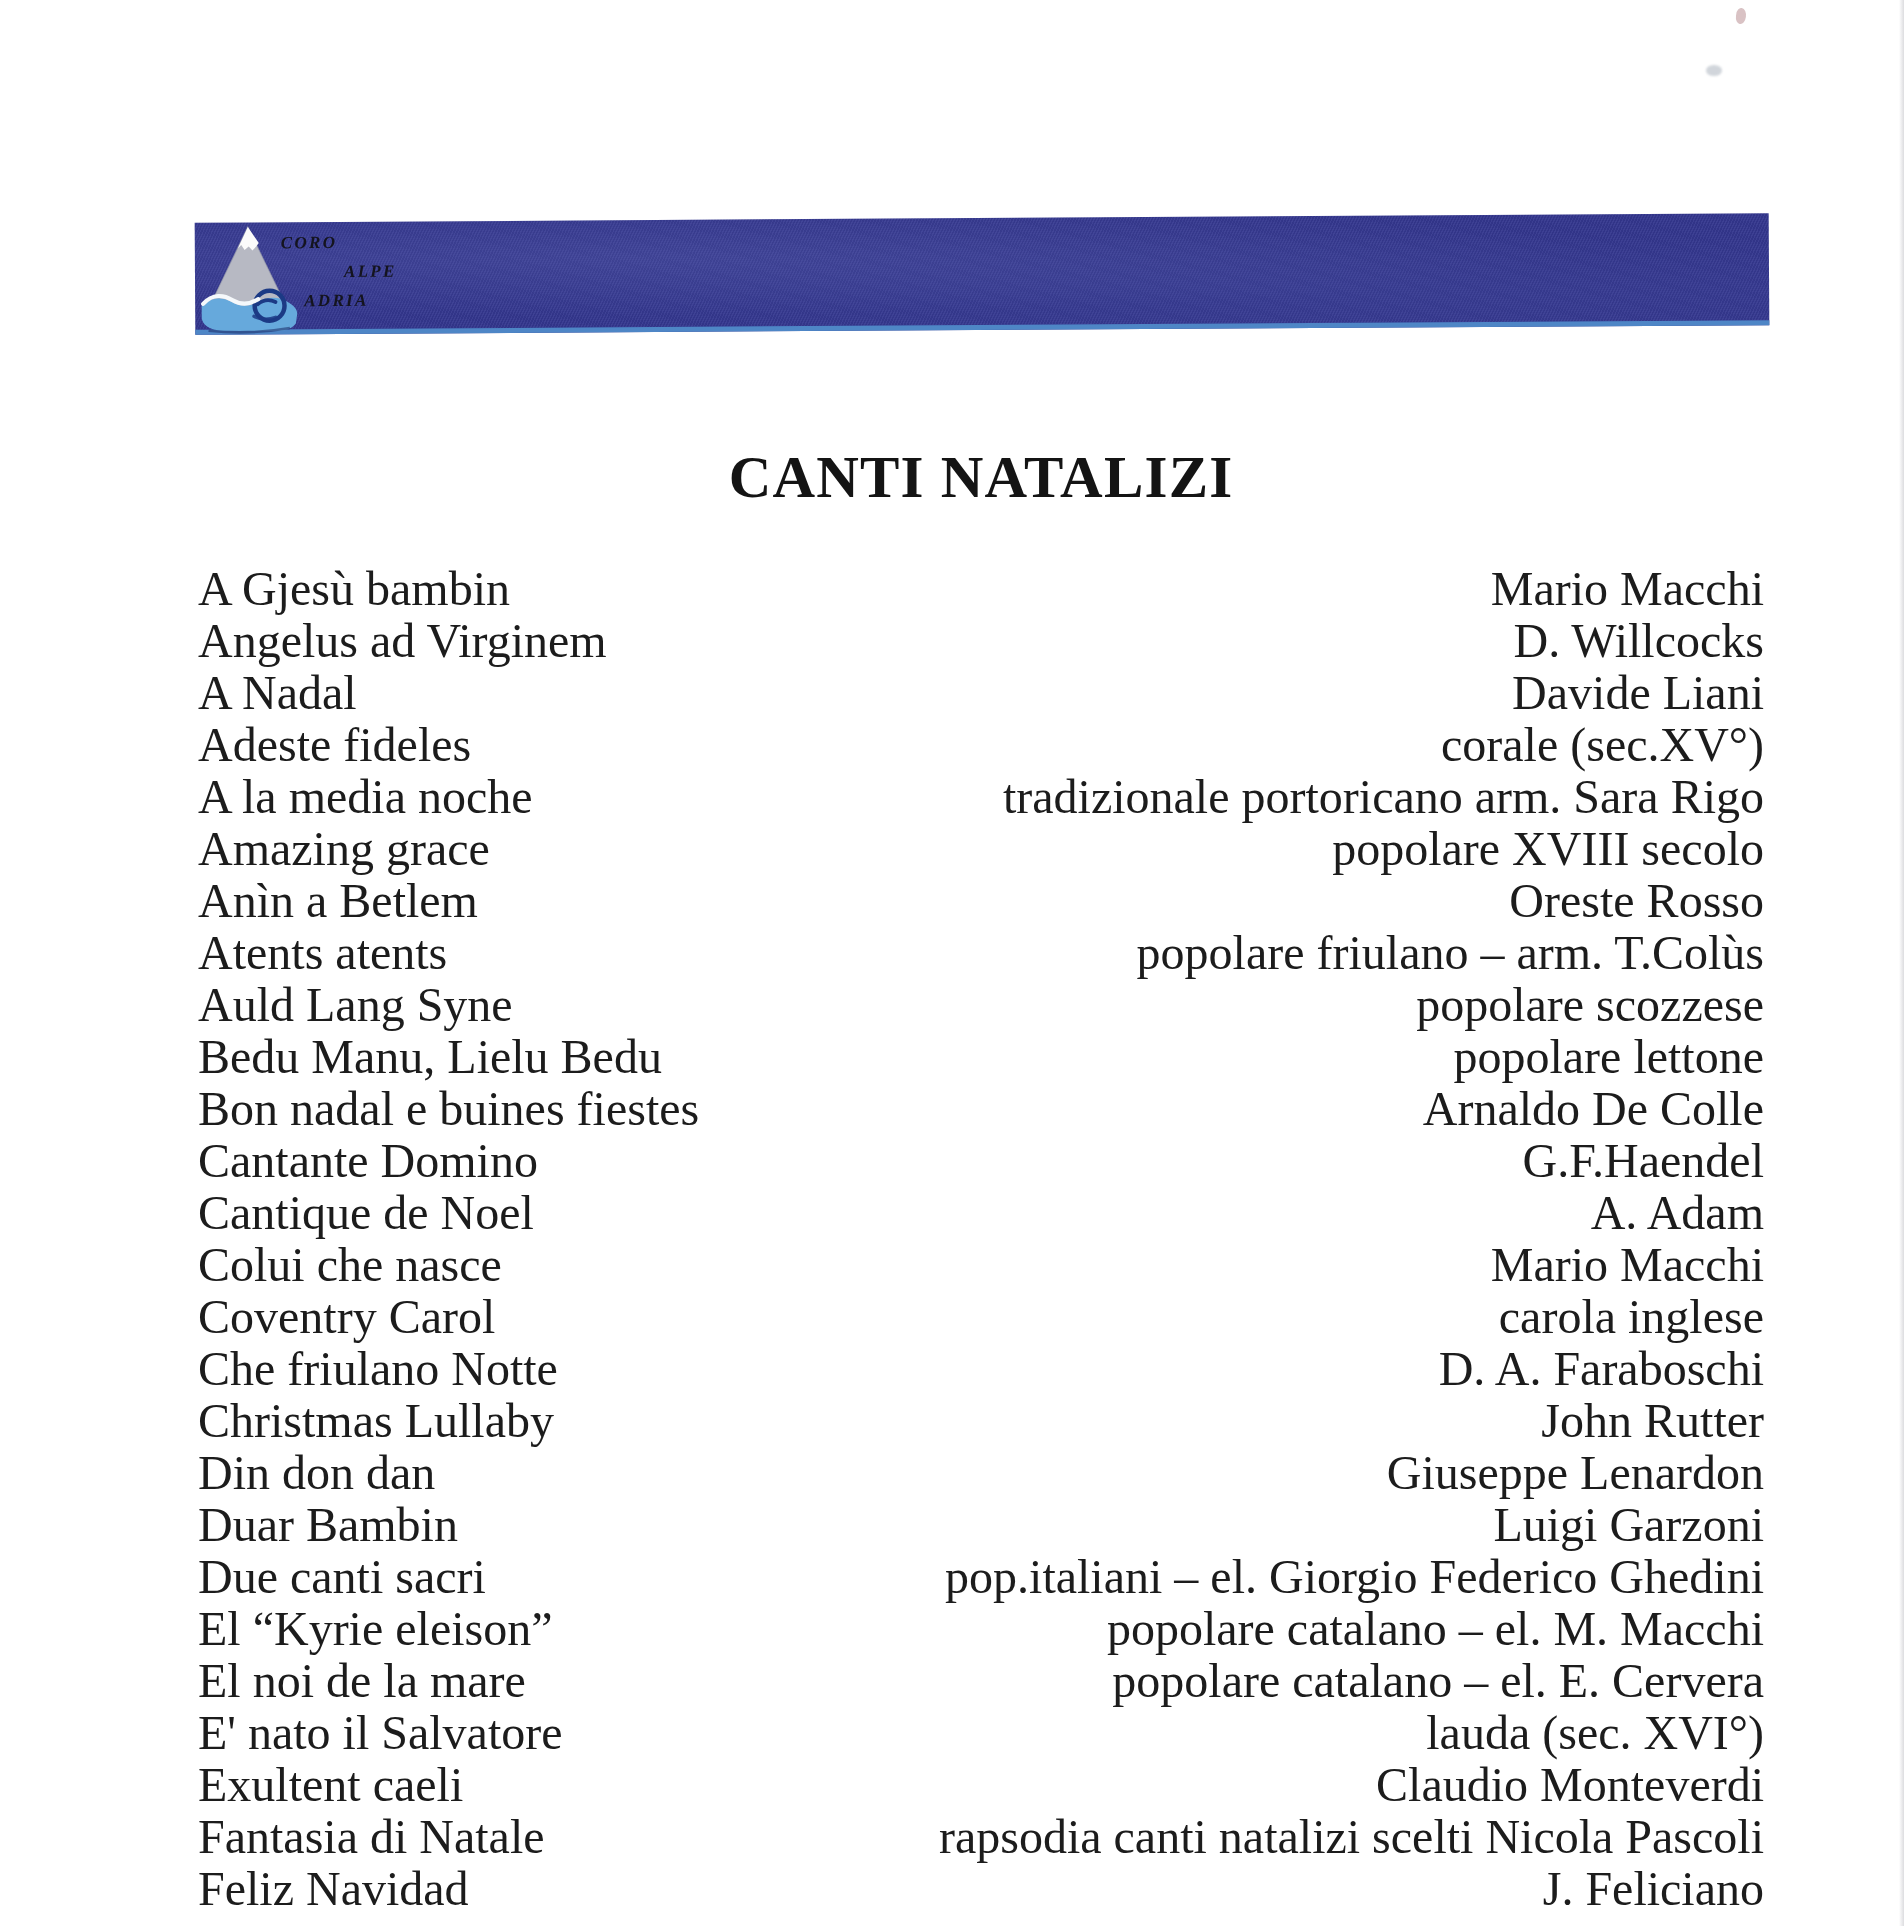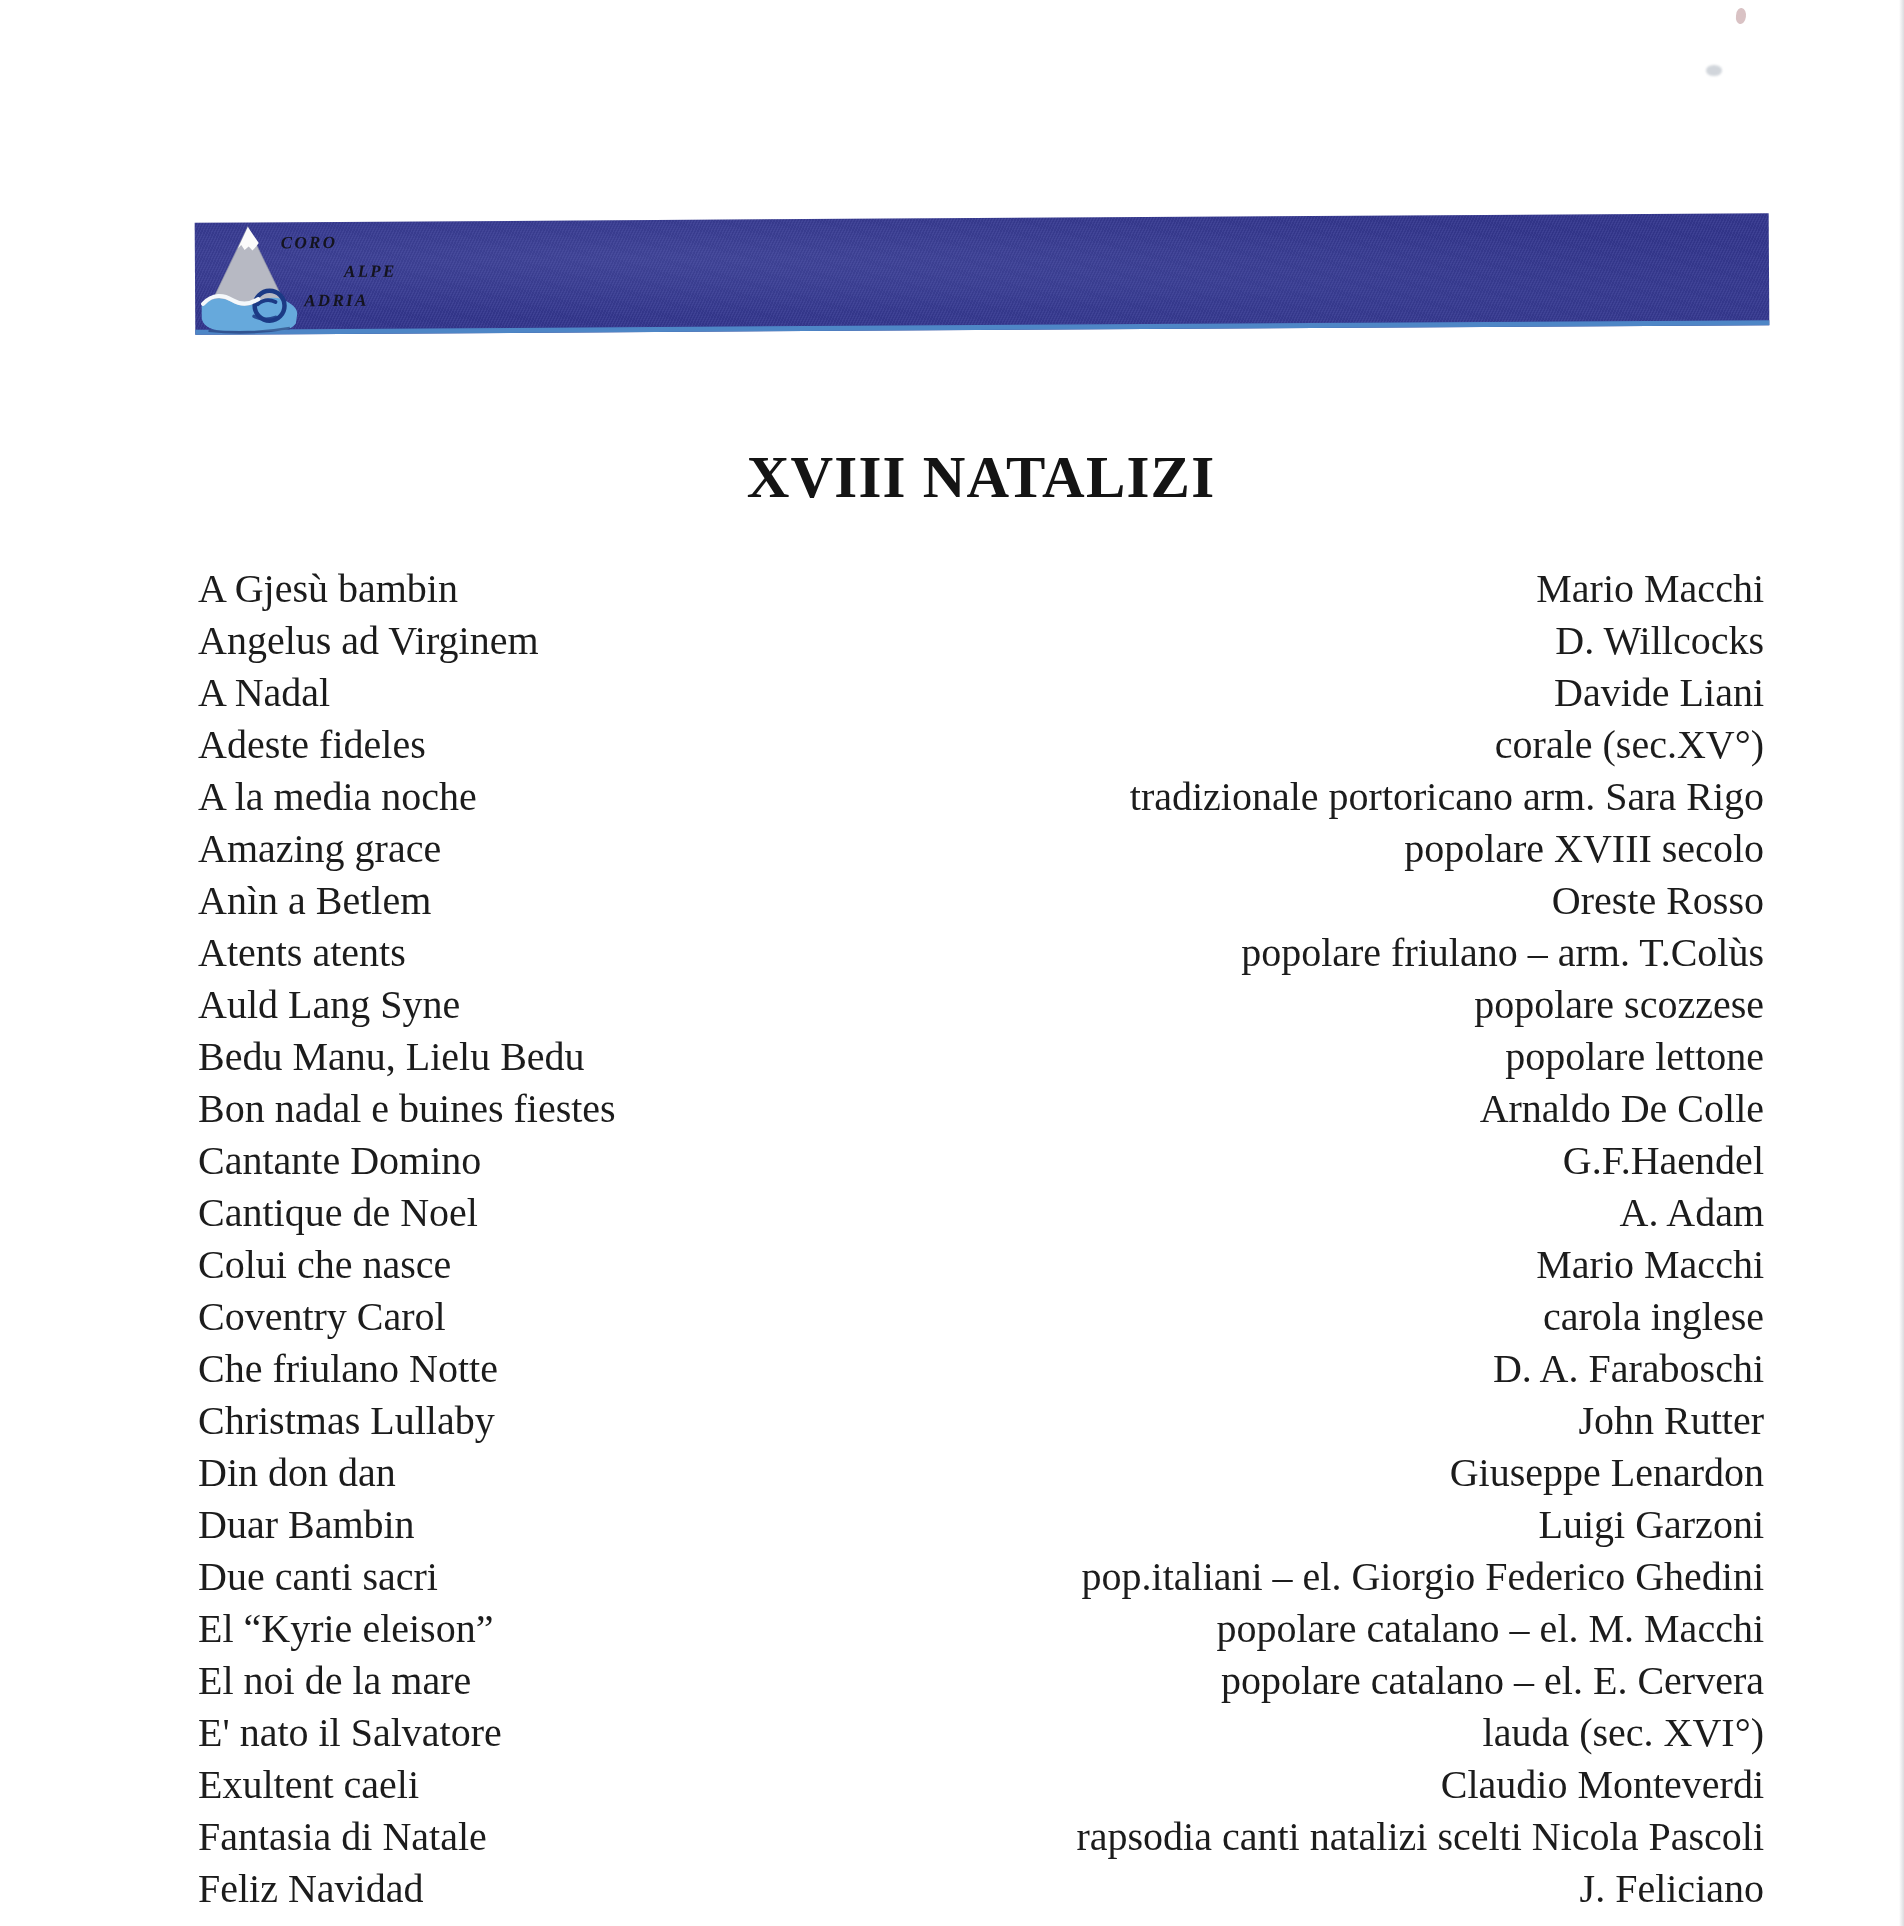--- a/index.html
+++ b/index.html
@@ -39,21 +39,21 @@
     text-align:center;
     font-size:59px;font-weight:bold;letter-spacing:1.2px;
     color:#141414;line-height:1.1;
     white-space:nowrap;
   }
   
   #song-list{position:absolute;left:198px;top:563px;width:1566px;}
   .row{
     display:flex;justify-content:space-between;align-items:baseline;
     height:52px;line-height:52px;
-    font-size:40px;
+    font-size:48px;
   }
   .song-title{white-space:nowrap;text-align:left;}
   .song-author{white-space:nowrap;text-align:center;}
   
   .artifact{position:absolute;pointer-events:none;}
   #artifact-red{left:1736px;top:7.7px;width:10px;height:16px;background:#b98f93;opacity:.55;border-radius:45% 55% 50% 50%;transform:rotate(8deg);}
   #artifact-smudge{left:1706px;top:65px;width:16px;height:10.8px;background:#8d98a6;opacity:.4;border-radius:50%;filter:blur(0.8px);}
   #edge-shade{left:1899px;top:0;width:5px;height:2700px;background:linear-gradient(to right,rgba(140,140,150,0),rgba(140,140,150,.3));}
 </style>
 </head>
@@ -78,21 +78,21 @@
 
       <path d="M14,212 C 40,184 70,188 92,202 C 115,216 140,214 162,200" fill="none" stroke="#f5f8fb" stroke-width="11" stroke-linecap="round"></path>
 
       <path d="M28,284 Q 140,296 246,278" fill="none" stroke="#1a2a66" stroke-width="7" opacity="0.55"></path>
     </svg>
     <span class="logo-line" id="logo-line-1">CORO</span>
     <span class="logo-line" id="logo-line-2">ALPE</span>
     <span class="logo-line" id="logo-line-3">ADRIA</span>
   </div>
 
-  <h1 id="title">XVIII NATALIZI</h1>
+  <h1 id="title">CANTI NATALIZI</h1>
 
   <div id="song-list">
       <div class="row">
         <span class="song-title">A Gjesù bambin</span>
         <span class="song-author">Mario Macchi</span>
       </div>
       <div class="row">
         <span class="song-title">Angelus ad Virginem</span>
         <span class="song-author">D. Willcocks</span>
       </div>

